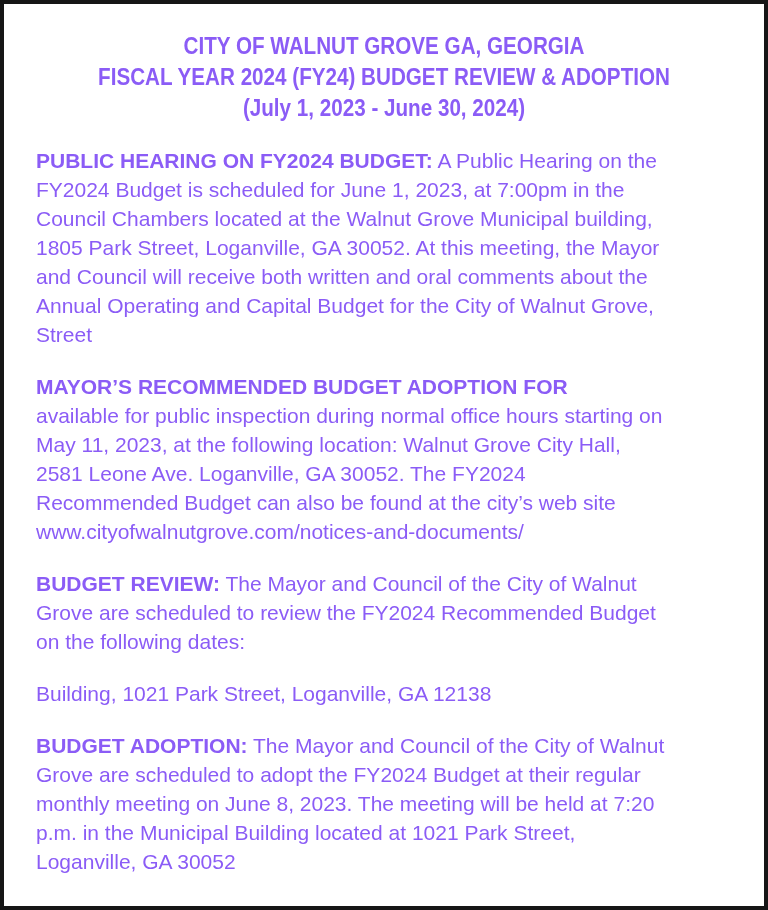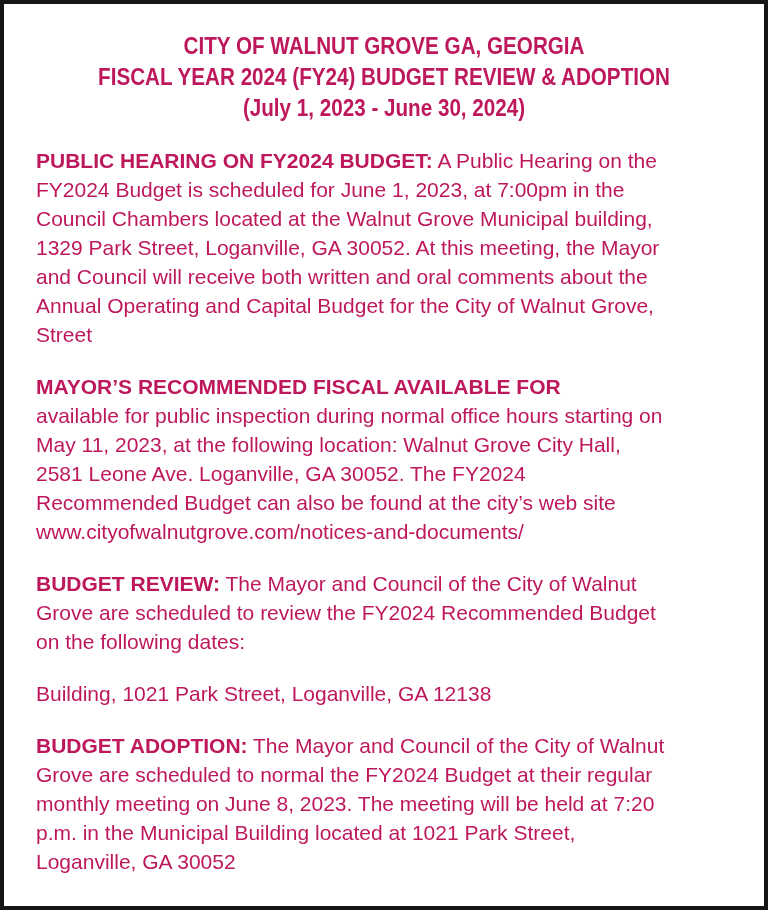--- a/index.html
+++ b/index.html
@@ -11,21 +11,21 @@
     position: relative;
     width: 768px;
     height: 910px;
     box-sizing: border-box;
     margin: 0;
     background: #ffffff;
     border: 4px solid #161616;
     padding: 26px 18px 0 32px;
     overflow: hidden;
     font-family: "Liberation Sans", "DejaVu Sans", sans-serif;
-    color: #be185d;
+    color: #8b5cf6;
   }
   .notice-header {
     text-align: center;
     margin: 0 14px 23px 0;
   }
   .title-line {
     font-weight: 700;
     font-size: 24px;
     line-height: 31px;
     white-space: nowrap;
@@ -58,42 +58,42 @@
   <header class="notice-header">
     <div class="title-line">CITY OF WALNUT GROVE GA, GEORGIA</div>
     <div class="title-line">FISCAL YEAR 2024 (FY24) BUDGET REVIEW &amp; ADOPTION</div>
     <div class="title-line">(July 1, 2023 - June 30, 2024)</div>
   </header>
   <main class="notice-body" id="paragraphs">
       <p class="para">
         <span class="line"><span class="seg bold">PUBLIC HEARING ON FY2024 BUDGET:</span><span class="seg"> A Public Hearing on the</span></span>
         <span class="line"><span class="seg">FY2024 Budget is scheduled for June 1, 2023, at 7:00pm in the</span></span>
         <span class="line"><span class="seg">Council Chambers located at the Walnut Grove Municipal building,</span></span>
-        <span class="line"><span class="seg">1329 Park Street, Loganville, GA 30052. At this meeting, the Mayor</span></span>
+        <span class="line"><span class="seg">1805 Park Street, Loganville, GA 30052. At this meeting, the Mayor</span></span>
         <span class="line"><span class="seg">and Council will receive both written and oral comments about the</span></span>
         <span class="line"><span class="seg">Annual Operating and Capital Budget for the City of Walnut Grove,</span></span>
         <span class="line"><span class="seg">Street</span></span>
       </p>
       <p class="para">
-        <span class="line"><span class="seg bold">MAYOR’S RECOMMENDED FISCAL AVAILABLE FOR</span></span>
+        <span class="line"><span class="seg bold">MAYOR’S RECOMMENDED BUDGET ADOPTION FOR</span></span>
         <span class="line"><span class="seg">available for public inspection during normal office hours starting on</span></span>
         <span class="line"><span class="seg">May 11, 2023, at the following location: Walnut Grove City Hall,</span></span>
         <span class="line"><span class="seg">2581 Leone Ave. Loganville, GA 30052. The FY2024</span></span>
         <span class="line"><span class="seg">Recommended Budget can also be found at the city’s web site</span></span>
         <span class="line"><span class="seg">www.cityofwalnutgrove.com/notices-and-documents/</span></span>
       </p>
       <p class="para">
         <span class="line"><span class="seg bold">BUDGET REVIEW:</span><span class="seg"> The Mayor and Council of the City of Walnut</span></span>
         <span class="line"><span class="seg">Grove are scheduled to review the FY2024 Recommended Budget</span></span>
         <span class="line"><span class="seg">on the following dates:</span></span>
       </p>
       <p class="para">
         <span class="line"><span class="seg">Building, 1021 Park Street, Loganville, GA 12138</span></span>
       </p>
       <p class="para">
         <span class="line"><span class="seg bold">BUDGET ADOPTION:</span><span class="seg"> The Mayor and Council of the City of Walnut</span></span>
-        <span class="line"><span class="seg">Grove are scheduled to normal the FY2024 Budget at their regular</span></span>
+        <span class="line"><span class="seg">Grove are scheduled to adopt the FY2024 Budget at their regular</span></span>
         <span class="line"><span class="seg">monthly meeting on June 8, 2023. The meeting will be held at 7:20</span></span>
         <span class="line"><span class="seg">p.m. in the Municipal Building located at 1021 Park Street,</span></span>
         <span class="line"><span class="seg">Loganville, GA 30052</span></span>
       </p>
     </main>
 </div>
 
 </body></html>

